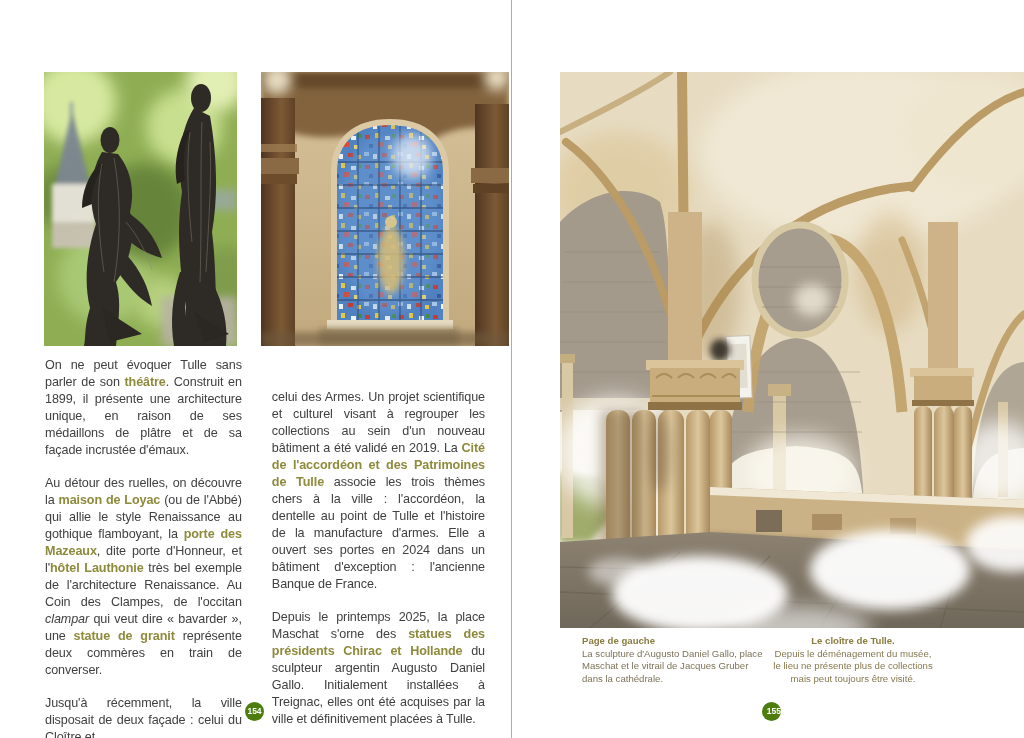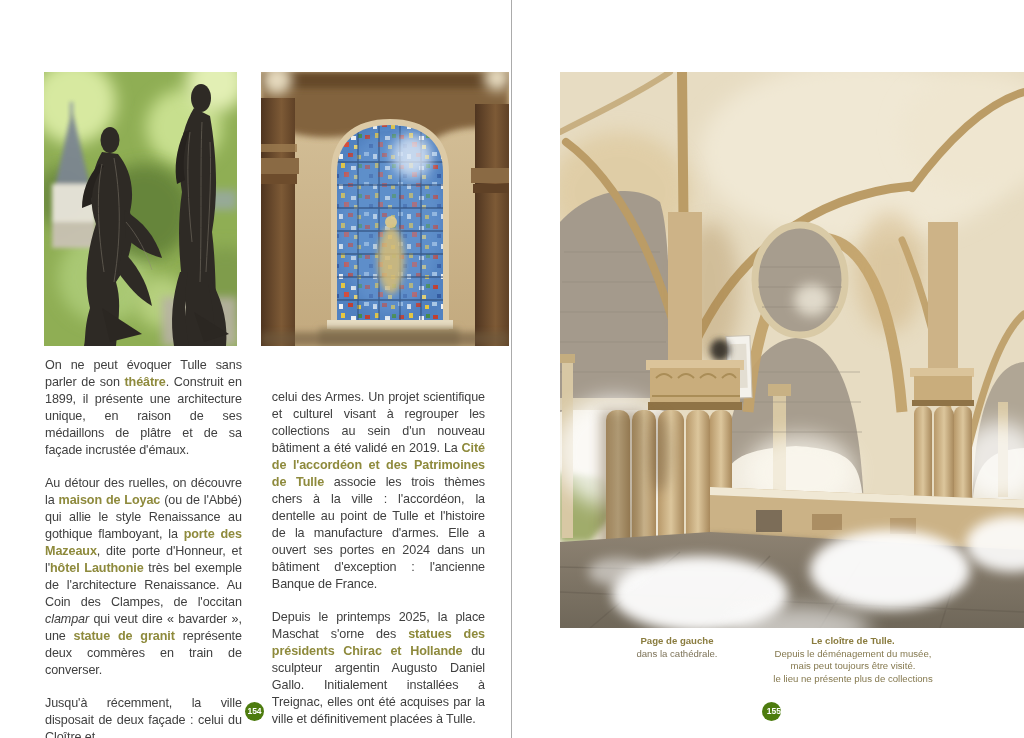--- a/index.html
+++ b/index.html
@@ -23,21 +23,21 @@
   .seg-i{font-style:italic;}
   .seg-n{}
 
   .pagenum{position:absolute;width:19px;height:19px;border-radius:50%;background:#4d7c0f;
            color:#fff;font-size:8.5px;font-weight:bold;text-align:center;line-height:19px;}
   .pagenum-left{left:245px;top:702px;}
   .pagenum-right{left:762px;top:702px;text-align:right;}
 
   .caption{position:absolute;top:635px;font-size:9.6px;line-height:12.6px;color:#7d7358;}
   .caption .cap-title{font-weight:bold;color:#8a7c3f;}
-  .caption-left{left:557px;width:240px;text-align:center;}
+  .caption-left{left:582px;width:240px;text-align:left;}
   .caption-right{left:733px;width:240px;text-align:center;color:#85794f;}
 </style>
 </head>
 <body>
 
 <div class="spread">
 
   <div class="divider"></div>
 
   <section>
@@ -339,29 +339,31 @@
           <ellipse cx="452" cy="472" rx="46" ry="28" fill="#ffffff" opacity="0.9" filter="url(#c6)"></ellipse>
           <ellipse cx="240" cy="556" rx="70" ry="22" fill="#ffffff" opacity="0.6" filter="url(#c10)"></ellipse>
           <ellipse cx="58" cy="500" rx="30" ry="14" fill="#ffffff" opacity="0.5" filter="url(#c6)"></ellipse>
         </g>
       </svg>
     </figure>
 
     <div class="caption caption-left">
       <div class="cap-title">Page de gauche</div>
       <div class="cap-body">
+          <div>La sculpture d'Augusto Daniel Gallo, place</div>
+          <div>Maschat et le vitrail de Jacques Gruber</div>
           <div>dans la cathédrale.</div>
         </div>
     </div>
 
     <div class="caption caption-right">
       <div class="cap-title">Le cloître de Tulle.</div>
       <div class="cap-body">
           <div>Depuis le déménagement du musée,</div>
+          <div>le lieu ne présente plus de collections</div>
           <div>mais peut toujours être visité.</div>
-          <div>le lieu ne présente plus de collections</div>
         </div>
     </div>
 
     <div class="pagenum pagenum-right">155</div>
   </section>
 
 </div>
 
 </body></html>

